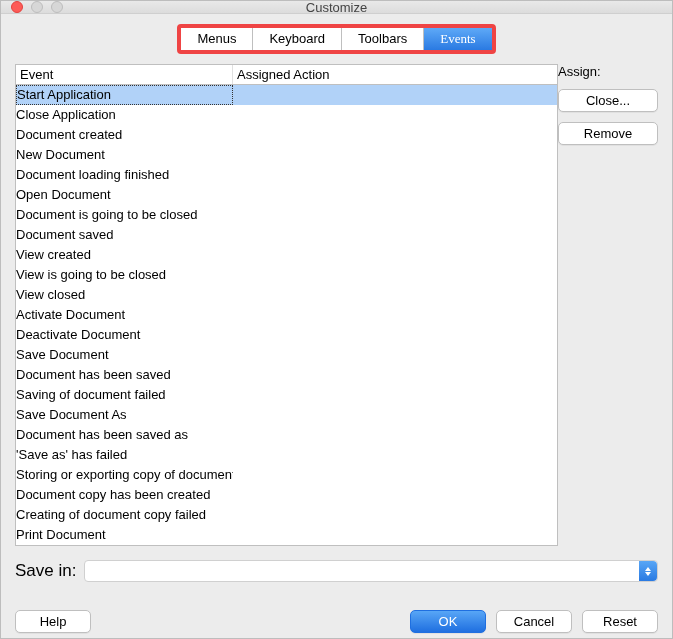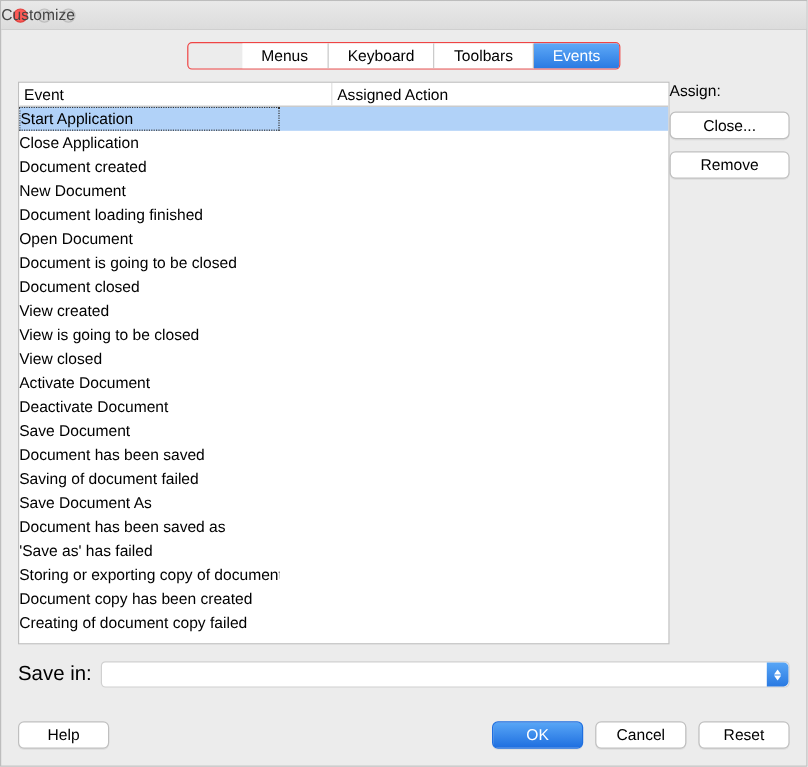--- a/index.html
+++ b/index.html
@@ -38,53 +38,54 @@
   .light {
     width: 12px;
     height: 12px;
     border-radius: 50%;
   }
   .light.red { background: #fd5b57; border: 1px solid #e24340; }
   .light.gray { background: #d7d7d7; border: 1px solid #bdbdbd; }
   .title {
     position: absolute;
     left: 0; right: 0;
+    text-align: center;
     font-size: 13px;
     color: #444;
     pointer-events: none;
   }
   .content {
     flex: 1;
     display: flex;
     flex-direction: column;
     padding: 10px 14px 14px 14px;
   }
   .tabstrip {
     display: flex;
     justify-content: center;
     margin-bottom: 10px;
   }
   .segmented {
     display: inline-flex;
     border-radius: 4px;
     overflow: hidden;
-    border: 1px solid #ef4444;
-    padding-left: 45px;
+    border: 4px solid #ef4444;
   }
   .segmented .tab {
     padding: 3px 16px;
     font-size: 13px;
     background: #fff;
     border-right: 1px solid #bfbfbf;
     cursor: default;
   }
   .segmented .tab:last-child { border-right: none; }
   .segmented .tab.active {
     background: linear-gradient(#5ea9f7, #2a7ae2);
     color: #fff;
+    font-family: Liberation Serif, serif;
   }
   .mid {
     flex: 1;
     display: flex;
   }
   .table-wrap {
     flex: 1;
     border: 1px solid #bfbfbf;
     background: #fff;
     display: flex;
@@ -95,21 +96,21 @@
     display: flex;
     border-bottom: 1px solid #bfbfbf;
     background: #fff;
   }
   .th {
     padding: 2px 4px;
     font-size: 13px;
     border-right: 1px solid #e0e0e0;
     color: #000;
   }
-  .th.event { width: 261px; }
+  .th.event { width: 217px; }
   .th.action { flex: 1; border-right: none; }
   .table-body {
     flex: 1;
     overflow-y: auto;
     position: relative;
   }
   .row {
     display: flex;
     height: 20px;
     line-height: 20px;
@@ -264,21 +265,21 @@
             </div>
             <div class="row">
               <div class="cell event">Open Document</div>
               <div class="cell action"></div>
             </div>
             <div class="row">
               <div class="cell event">Document is going to be closed</div>
               <div class="cell action"></div>
             </div>
             <div class="row">
-              <div class="cell event">Document closed</div>
+              <div class="cell event">Document saved</div>
               <div class="cell action"></div>
             </div>
             <div class="row">
               <div class="cell event">View created</div>
               <div class="cell action"></div>
             </div>
             <div class="row">
               <div class="cell event">View is going to be closed</div>
               <div class="cell action"></div>
             </div>
@@ -321,20 +322,24 @@
             <div class="row">
               <div class="cell event">Storing or exporting copy of document</div>
               <div class="cell action"></div>
             </div>
             <div class="row">
               <div class="cell event">Document copy has been created</div>
               <div class="cell action"></div>
             </div>
             <div class="row">
               <div class="cell event">Creating of document copy failed</div>
+              <div class="cell action"></div>
+            </div>
+            <div class="row">
+              <div class="cell event">Print Document</div>
               <div class="cell action"></div>
             </div>
           </div>
       </div>
 
       <div class="side">
         <div class="side-label">Assign:</div>
         <div class="mac-btn">Close...</div>
         <div class="mac-btn">Remove</div>
       </div>

